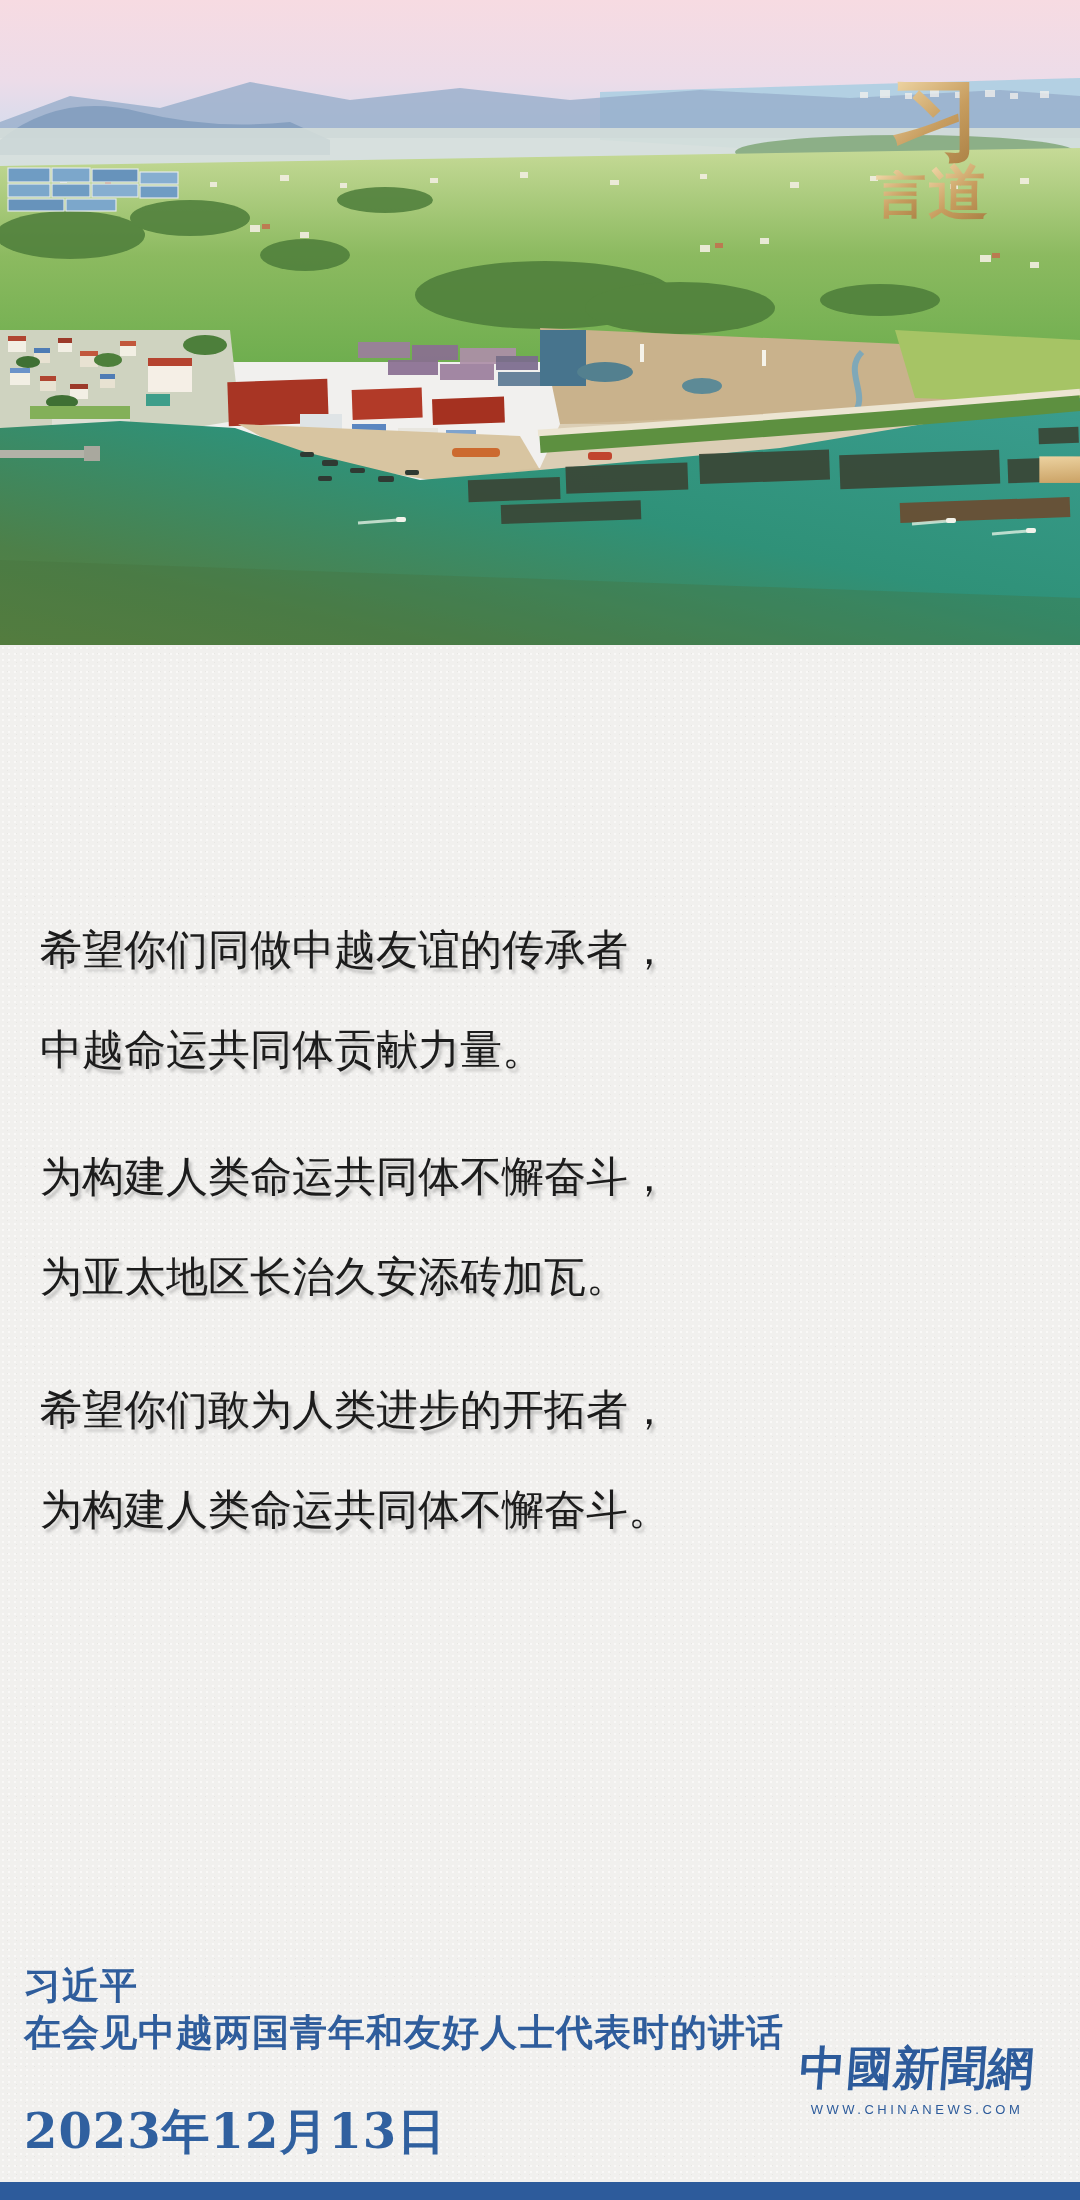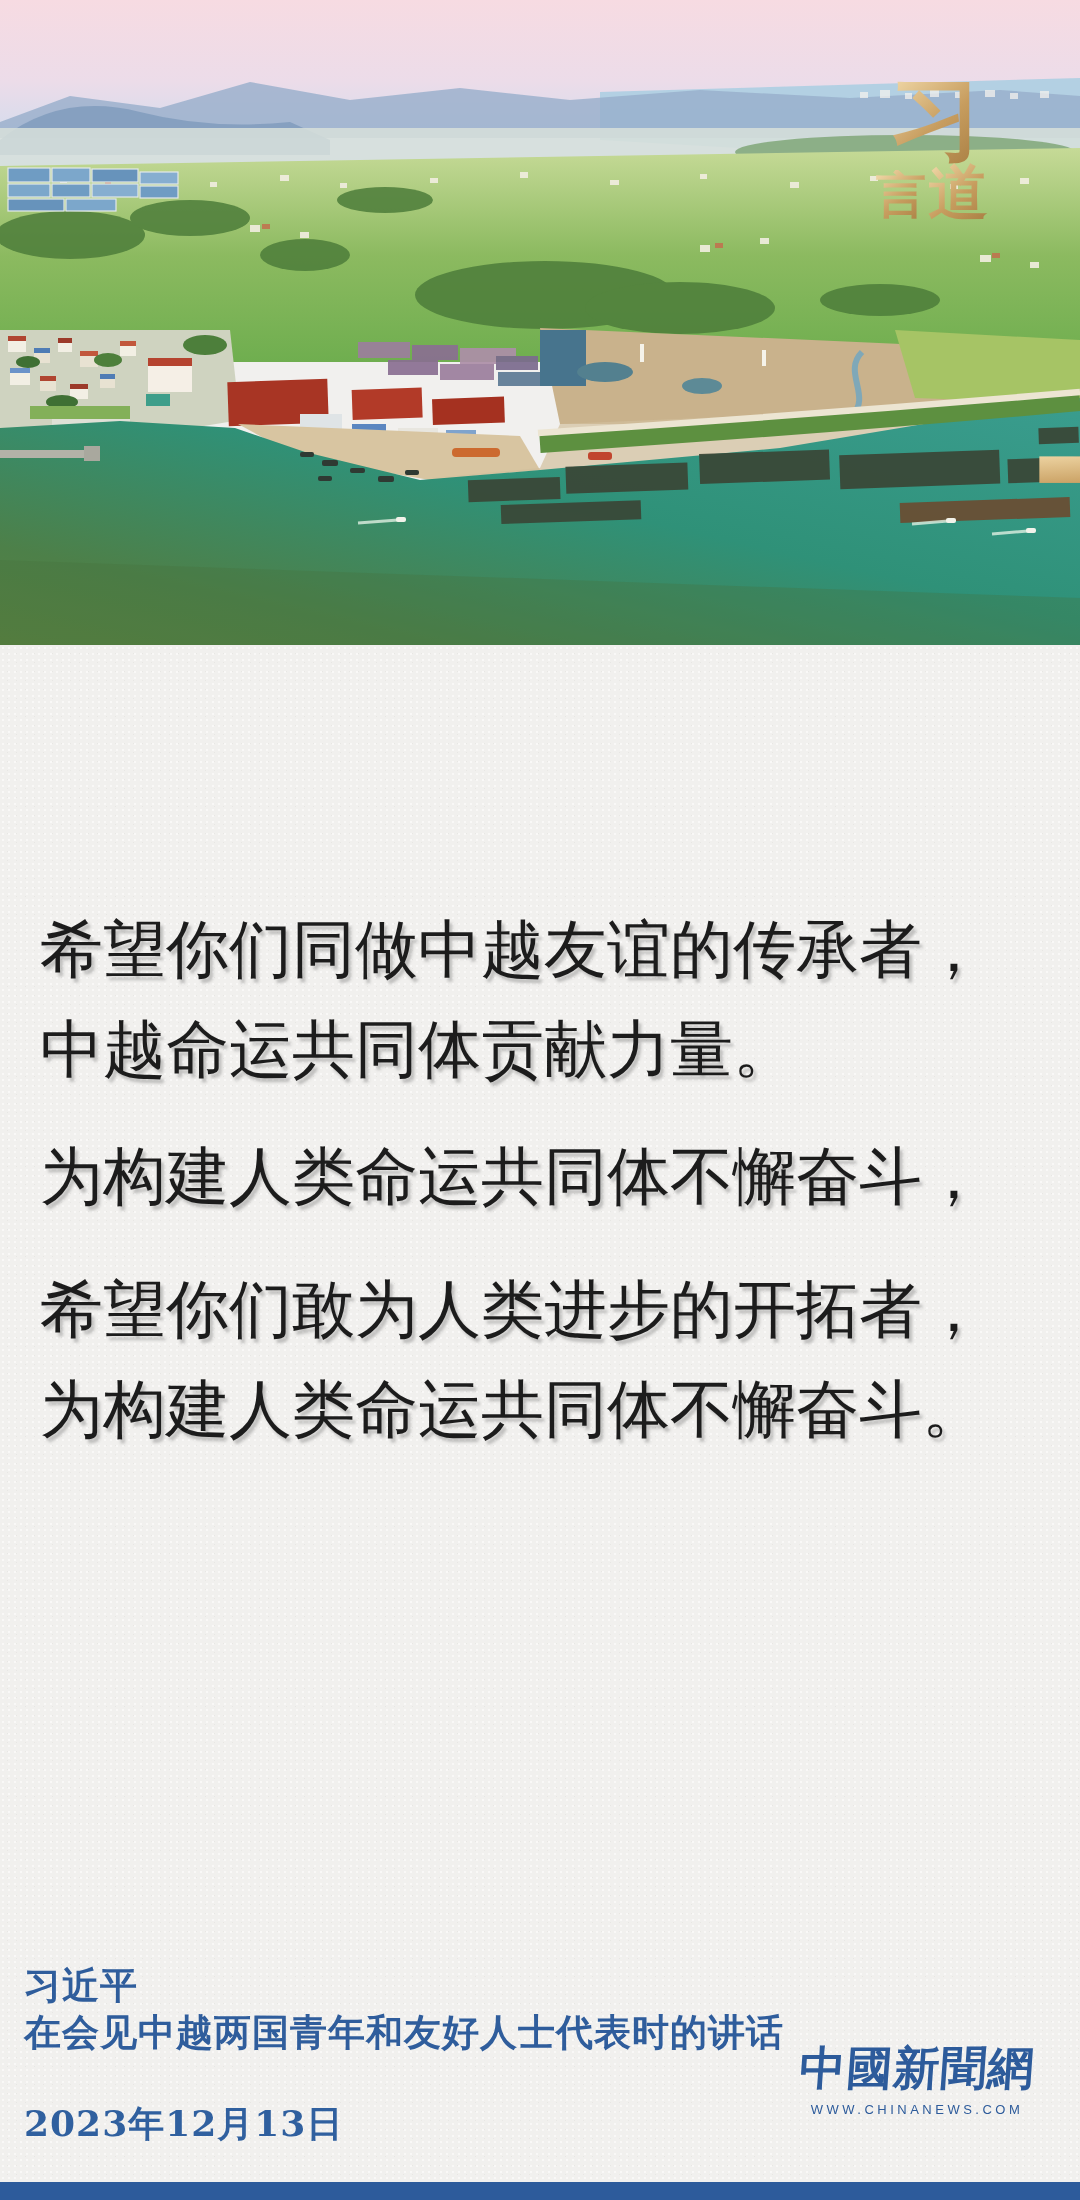--- a/index.html
+++ b/index.html
@@ -32,31 +32,31 @@
     line-height:1;
   }
   .seal .ch-top { left:34px; top:14px; font-size:92px; }
   .seal .ch-bl  { left:20px; top:112px; font-size:50px; }
   .seal .ch-br  { left:72px; top:104px; font-size:60px; }
   
   .quote {
     position:absolute; left:40px; top:900px; width:1000px; z-index:2;
     font-family:"DejaVu Serif", serif; color:#1c1c1c;
   }
-  .quote p { font-size:63px; line-height:100px; margin:0 0 27px 0; font-weight:500;
+  .quote p { font-size:42px; line-height:100px; margin:0 0 27px 0; font-weight:500;
              text-shadow:3px 4px 3px rgba(110,110,110,.38); letter-spacing:0; }
   .quote p span { display:block; }
   .quote p.gap2 { margin-bottom:33px; }
   
   .attrib { position:absolute; left:24px; top:1962px; z-index:2; color:#2f5d9c; }
   .attrib .speaker, .attrib .occasion {
     font-size:37px; line-height:47px; font-weight:700; letter-spacing:1px;
   }
   .attrib .date {
-    margin-top:44px; font-size:36px; font-weight:600; letter-spacing:1px;
+    margin-top:44px; font-size:48px; font-weight:600; letter-spacing:1px;
     font-family:"DejaVu Serif", serif; color:#30609f;
   }
   
   .publisher { position:absolute; right:38px; top:2036px; width:250px; text-align:center; z-index:2; color:#2d5b9b; }
   .publisher .cal {
     font-family:"DejaVu Serif", serif; font-weight:700; font-size:46px; line-height:64px;
     transform:skewX(-4deg); letter-spacing:1px; white-space:nowrap;
   }
   .publisher .url {
     margin-top:2px; font-size:13px; letter-spacing:3.5px; font-weight:400; white-space:nowrap;
@@ -302,20 +302,21 @@
 
   <div class="grain"></div>
 
   <div class="quote">
     <p>
       <span>希望你们同做中越友谊的传承者，</span>
       <span>中越命运共同体贡献力量。</span>
     </p>
     <p class="gap2">
       <span>为构建人类命运共同体不懈奋斗，</span>
+      <span>为亚太地区长治久安添砖加瓦。</span>
     </p>
     <p>
       <span>希望你们敢为人类进步的开拓者，</span>
       <span>为构建人类命运共同体不懈奋斗。</span>
     </p>
   </div>
 
   <div class="attrib">
     <div class="speaker">习近平</div>
     <div class="occasion">在会见中越两国青年和友好人士代表时的讲话</div>

